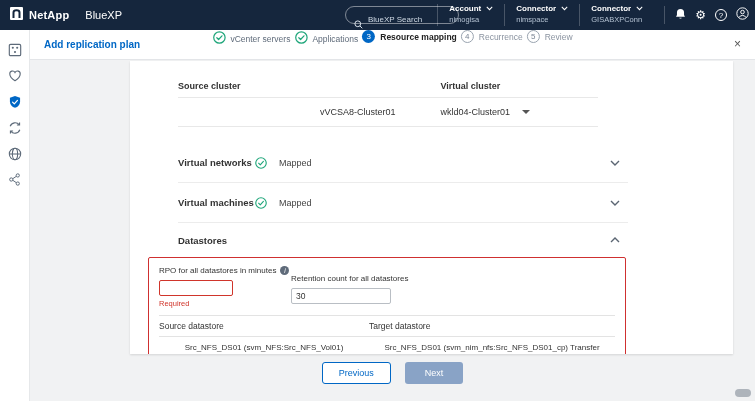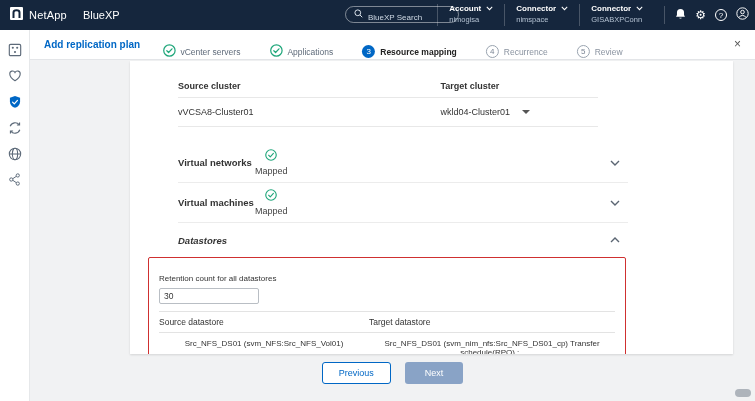--- a/index.html
+++ b/index.html
@@ -3,37 +3,37 @@
 <meta charset="utf-8">
 <style>
   * { box-sizing: border-box; margin: 0; padding: 0; }
   html,body { width:755px; height:401px; overflow:hidden; }
   body { font-family:"Liberation Sans", sans-serif; background:#f1f2f3; }
   #app { position:relative; width:755px; height:401px; background:#f1f2f3; }
 
   
   .topbar { position:absolute; left:0; top:0; right:0; height:30px; background:#15263d; color:#fff; display:flex; align-items:center; }
   .brand { display:flex; align-items:center; gap:6px; margin-left:10px; }
-  .brand-name { font-size:11px; font-weight:normal; letter-spacing:.2px;text-align:center; }
+  .brand-name { font-size:11px; font-weight:bold; letter-spacing:.2px;text-align:center; }
   .brand-product { font-size:11px; margin-left:10px; font-weight:400; }
-  .search { position:absolute; left:345px; top:6px; width:114px; height:17px; border:1px solid rgba(255,255,255,.45); border-radius:10px; display:flex; align-items:flex-end; gap:5px; padding:0 8px; }
+  .search { position:absolute; left:345px; top:6px; width:114px; height:17px; border:1px solid rgba(255,255,255,.45); border-radius:10px; display:flex; align-items:flex-start; gap:5px; padding:8px 8px; }
   .search input { background:transparent; border:none; outline:none; color:#dbe3ec; font-size:8px; width:80px; font-family:"Liberation Sans",sans-serif; }
   .search input::placeholder { color:#cfd9e4; }
   .tb-right { position:absolute; right:6px; top:0; height:30px; display:flex; align-items:center; }
   .menu { padding:0 11px; height:22px; border-left:1px solid rgba(255,255,255,.22); cursor:pointer; }
   .menu .label-row { display:flex; align-items:flex-start; gap:5px; font-size:8px; font-weight:bold; }
   .menu .value { font-size:7.5px; color:#b4c2d2; margin-top:2px; }
   .tb-icons { display:flex; align-items:center; gap:9px; margin-left:10px; padding-left:10px; border-left:1px solid rgba(255,255,255,.22); }
   .gear-glyph { font-size:12px; line-height:12px; }
   .help-circle { width:12px; height:12px; border:1px solid #fff; border-radius:50%; font-size:8px; display:flex; align-items:center; justify-content:center; }
 
   
   .wizardbar { position:absolute; left:30px; top:30px; right:0; height:30px; background:#fff; border-bottom:1px solid #e3e5e8; }
   .wizard-title { position:absolute; left:14px; top:9px; color:#0067c5; font-size:10px; font-weight:bold; }
-  .steps { position:absolute; left:50%; top:0; height:43px; transform:translateX(-50%); display:flex; align-items:center; gap:29px; }
+  .steps { position:absolute; left:50%; top:0; height:43px; transform:translateX(-50%); display:flex; align-items:flex-start; gap:4px; }
   .step { display:flex; align-items:center; gap:5px; cursor:pointer; white-space:nowrap; }
   .step .s-txt { font-size:8.5px; color:#5f6b7a; }
   .step.active .s-txt { color:#222; font-weight:bold; }
   .step.pending .s-txt { color:#8a93a0; }
   .num-circle { width:13px; height:13px; border-radius:50%; display:flex; align-items:center; justify-content:center; font-size:8px; }
   .step.active .num-circle { background:#0067c5; color:#fff; }
   .step.pending .num-circle { border:1px solid #9aa4b0; color:#7a8594; }
   .close-x { position:absolute; right:14px; top:7px; font-size:12px; color:#555; cursor:pointer; }
 
   
@@ -41,30 +41,30 @@
   .side-icon { color:#5d6a79; cursor:pointer; height:15px; display:flex; align-items:center; }
   .side-icon.active { color:#0067c5; }
 
   
   .content { position:absolute; left:30px; top:60px; right:0; bottom:0; background:#f1f2f3; }
   .card { position:absolute; left:100px; top:1px; width:603px; height:293px; background:#fff; box-shadow:0 1px 2px rgba(0,0,0,.12); overflow:hidden; }
 
   .cluster-table { margin:14px 0 0 48px; width:420px; font-size:9px; color:#333; }
   .ct-row { display:flex; align-items:center; border-bottom:1px solid #e8e8e8;gap:45px; }
   .ct-head { padding:6px 0; font-weight:bold; color:#333; }
-  .ct-data { padding:9px 0; }
+  .ct-data { padding:9px 0;text-align:right; }
   .ct-c1 { width:58%; }
   .ct-c2 { width:42%; display:flex; align-items:center; }
   .caret-down { width:0; height:0; border:4px solid transparent; border-top-color:#555; margin-left:12px; transform:translateY(2px); cursor:pointer; }
 
   .sections { margin-top:16px; }
   .section { margin-left:48px; width:450px; height:40px; display:flex; align-items:center; position:relative; border-bottom:1px solid #ececec; cursor:pointer; }
-  .section.last { border-bottom:none; height:34px;font-style:italic; }
+  .section.last { border-bottom:none; height:34px; }
   .s-label { font-size:9.5px; font-weight:bold; color:#333; width:77px; }
-  .s-status { display:flex; align-items:center; gap:5px; font-size:9px; color:#444;flex-direction:column; }
+  .s-status { display:flex; align-items:center; gap:12px; font-size:9px; color:#444; }
   .chev { position:absolute; right:8px; top:50%; transform:translateY(-50%); cursor:pointer; display:flex; }
   .chev.up { transform:translateY(-50%) rotate(180deg); }
 
   .redbox { margin-left:18px; width:478px; border:1.5px solid #cf3030; border-radius:2px; padding:8px 10px 9px; }
   .rb-cols { display:flex; }
   .rb-c1 { width:132px; }
   .rb-c2 { flex:1;margin-top:8px; }
   .rb-label { font-size:8px; color:#333; display:flex; align-items:center; gap:4px; }
   .info-circle { width:9px; height:9px; border-radius:50%; background:#5f6b7a; color:#fff; font-size:6.5px; font-style:italic; display:inline-flex; align-items:center; justify-content:center; cursor:pointer; }
   .rb-input { margin-top:5px; height:16px; font-size:8.5px; padding:0 4px; font-family:"Liberation Sans",sans-serif; outline:none; }
@@ -242,21 +242,21 @@
     </div>
     <span class="close-x">×</span>
   </div>
 
   <div class="content">
     <div class="card">
 
       <div class="cluster-table">
         <div class="ct-row ct-head">
           <div class="ct-c1">Source cluster</div>
-          <div class="ct-c2">Target cluster</div>
+          <div class="ct-c2">Virtual cluster</div>
         </div>
         <div class="ct-row ct-data">
           <div class="ct-c1">vVCSA8-Cluster01</div>
           <div class="ct-c2">
             <span>wkld04-Cluster01</span>
             <span class="caret-down"></span>
           </div>
         </div>
       </div>
 
@@ -298,20 +298,28 @@
           <span class="chev up">
               <svg width="10" height="6" viewBox="0 0 10 6">
                 <path d="M1 1l4 4 4-4" stroke="#5a6572" fill="none" stroke-width="1.4"></path>
               </svg>
             </span>
         </div>
       </div>
 
       <div class="redbox">
         <div class="rb-cols">
+          <div class="rb-c1">
+            <div class="rb-label">
+              <span>RPO for all datastores in minutes</span>
+              <span class="info-circle">i</span>
+            </div>
+            <input class="rb-input rpo-input" type="text" value="" style="">
+            <div class="required">Required</div>
+          </div>
           <div class="rb-c2">
             <div class="rb-label">
               <span>Retention count for all datastores</span>
             </div>
             <input class="rb-input ret-input" type="text" value="30" style="">
           </div>
         </div>
 
         <div class="ds-table">
           <div class="ds-row ds-head">

